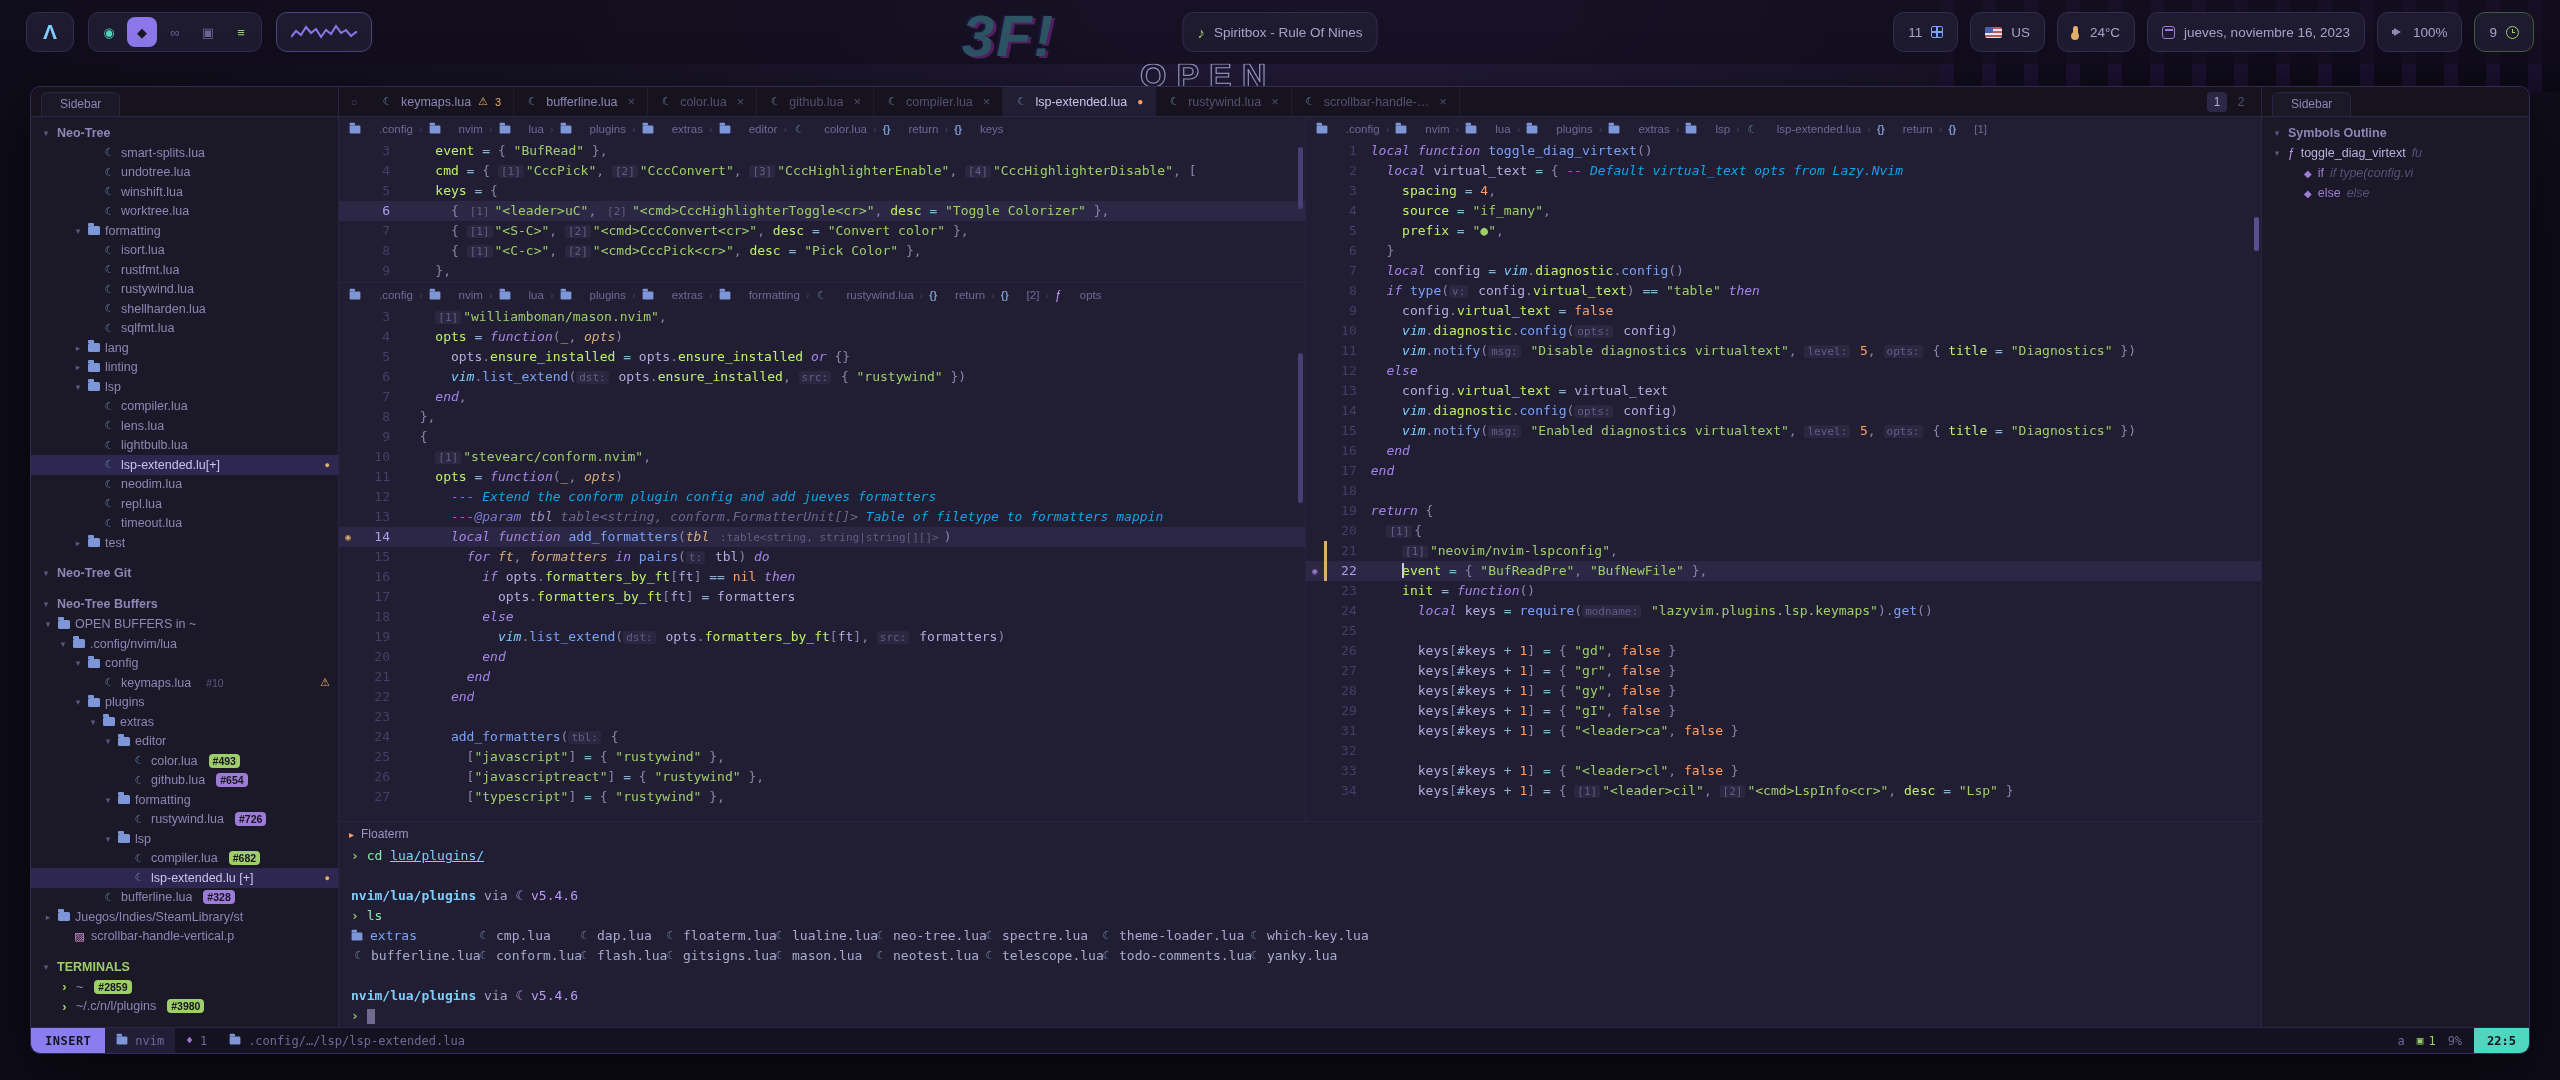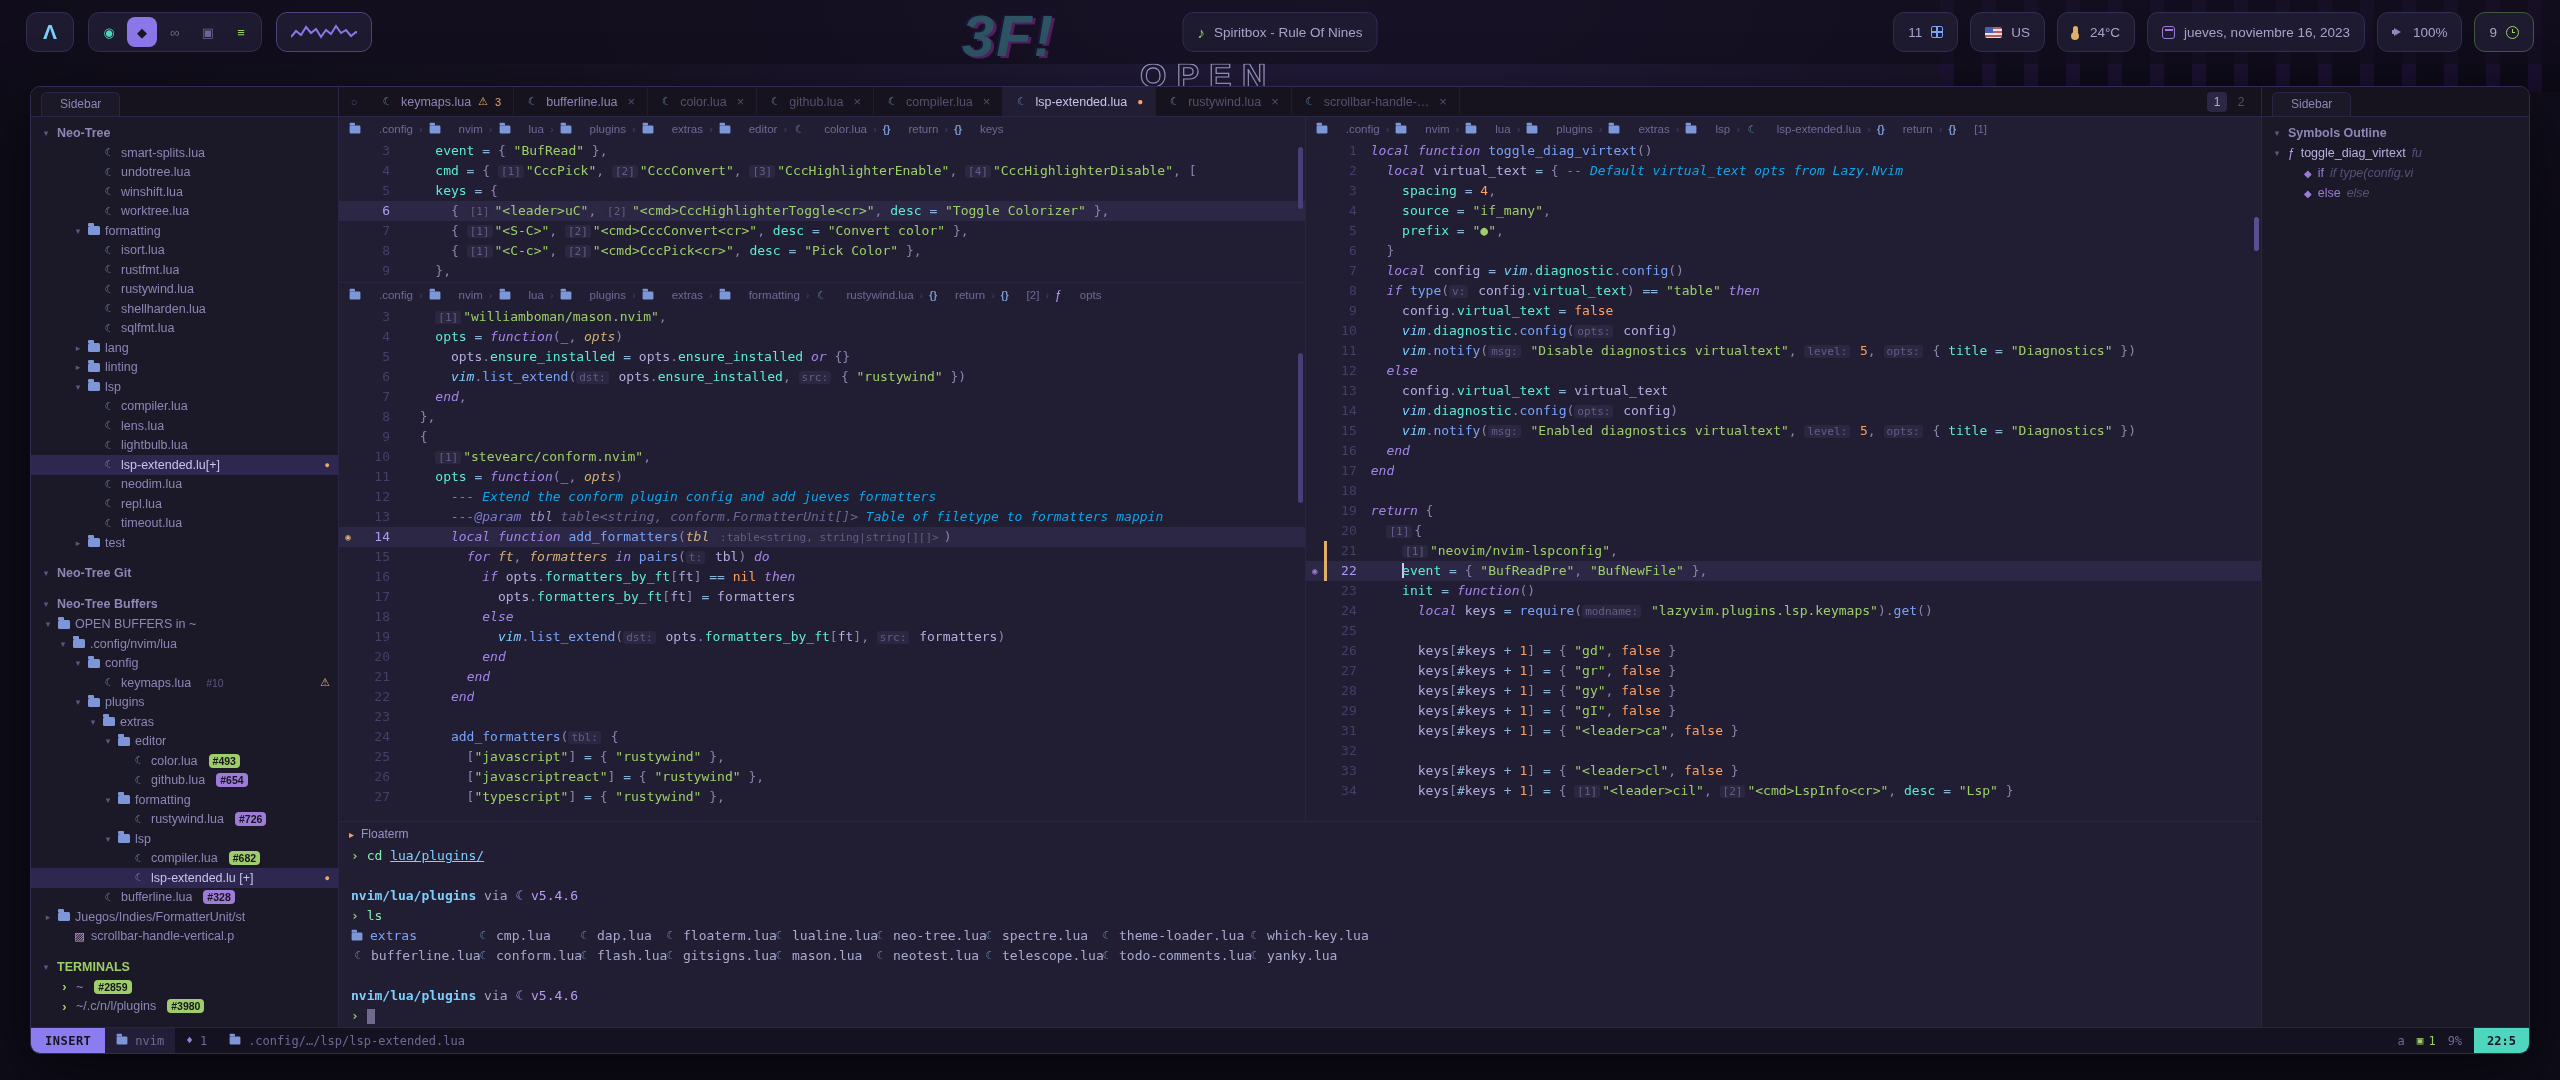--- a/index.html
+++ b/index.html
@@ -108,21 +108,21 @@
   .sign{width:18px;flex:none;text-align:center;font-size:9px;line-height:20px}
   .sg-lamp{color:#e0af68}.sg-hint{color:#9d7cd8}
   .gbar{width:3px;flex:none}
   .gbar.chg{background:#e0af68}
   .lnum{width:30px;flex:none;text-align:right;color:#453f67}
   .cl.cur .lnum{color:#a99ef2}
   .ct{padding-left:14px;overflow:hidden}
   .tk-k{color:#a485e8;font-style:italic}
   .tk-fn{color:#7aa2f7}
   .tk-s{color:#9ece6a}
-  .tk-fld{color:#5eead4}
+  .tk-fld{color:#bef264}
   .tk-bi{color:#7dcfff;font-style:italic}
   .tk-num{color:#ff9e64}
   .tk-op{color:#89b4d8}
   .tk-pu{color:#8a84ad}
   .tk-v{color:#b3adde}
   .tk-cm{color:#0ea5e9;font-style:italic}
   .tk-dk{color:#7c7bd6;font-style:italic}
   .tk-dv{color:#9b94c5;font-style:italic}
   .tk-dt{color:#6b6590;font-style:italic}
   .tk-pr{color:#d4b07a;font-style:italic}
@@ -447,21 +447,21 @@
               </div>
               <div class="trow" style="padding-left: 57px;">
                 <span class="chev"></span>
                 <span class="gi lua-ic">☾</span>
                 <span class="tlabel">bufferline.lua</span>
                 <span class="badge b-purple">#328</span>
               </div>
               <div class="trow" style="padding-left: 12px;">
                 <span class="chev">▸</span>
                 <span class="ficon"></span>
-                <span class="tlabel">Juegos/Indies/FormatterUnit/st</span>
+                <span class="tlabel">Juegos/Indies/SteamLibrary/st</span>
               </div>
               <div class="trow" style="padding-left: 27px;">
                 <span class="chev"></span>
                 <span class="gi img-ic">▨</span>
                 <span class="tlabel">scrollbar-handle-vertical.p</span>
               </div>
             </div>
         </div>
         <div class="tsection">
           <div class="thead term-h">

